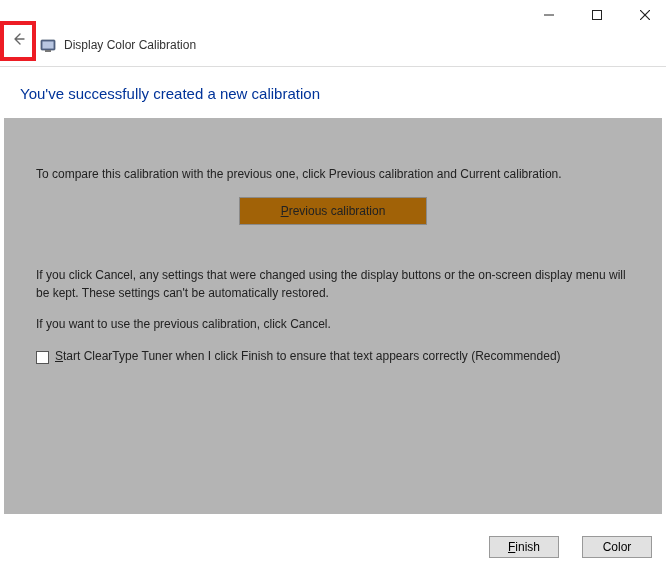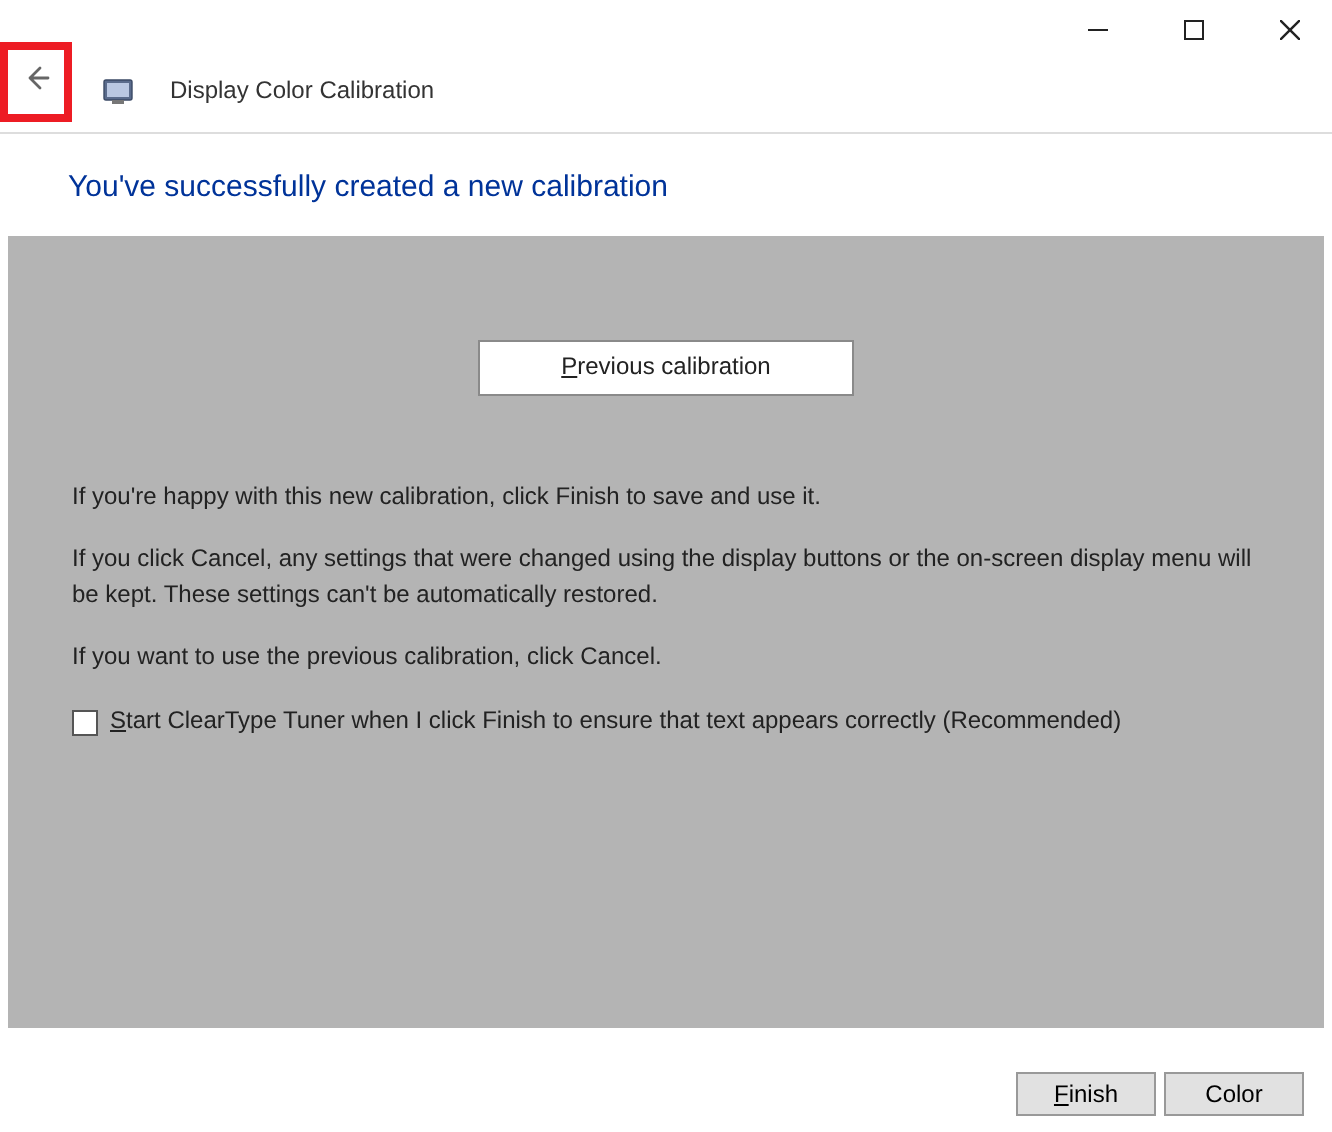--- a/index.html
+++ b/index.html
@@ -32,22 +32,21 @@
       font-size: 14px;
       color: #222;
       cursor: default;
     }
     .tb-btn svg { display: block; }
 
     .header {
       display: flex;
       align-items: center;
       height: 30px;
-      padding-left: 11px;
-      gap: 10px;
+      padding-left: 0;
     }
     .back-highlight {
       border: 4px solid #ed1c24;
       padding: 2px 2px;
       display: flex;
       align-items: center;
       justify-content: center;
       position: absolute;
       top: 21px;
       left: 0px;
@@ -71,21 +70,21 @@
     .hr {
       margin-top: 6px;
       border: none;
       border-top: 1px solid #ddd;
     }
 
     .heading {
       color: #003399;
       font-size: 15px;
       font-weight: 400;
-      padding: 18px 34px 16px 34px;
+      padding: 18px 34px 16px 20px;
     }
 
     .content {
       background: #b4b4b4;
       margin: 0 4px 0 4px;
       padding: 48px 32px 36px 32px;
       height: 396px;
       color: #222;
       font-size: 12px;
       line-height: 1.45;
@@ -99,21 +98,21 @@
     .btn-row {
       display: flex;
       gap: 34px;
       justify-content: center;
       margin: 4px 0 42px 0;
     }
     .cal-btn {
       width: 188px;
       height: 28px;
       font-size: 12px;
-      background: #ffffff;
+      background: #a16207;
       border: 1px solid #8a8a8a;
       display: flex;
       align-items: center;
       justify-content: center;
       cursor: default;
     }
     .cal-btn.current {
       border: 2px solid #2a5db0;
       background: #e1e1e1;
     }
@@ -133,21 +132,21 @@
     }
     .chk-label {
       font-size: 12px;
     }
 
     .footer {
       position: absolute;
       bottom: 8px;
       right: 14px;
       display: flex;
-      gap: 4px;
+      gap: 23px;
     }
     .footer .btn {
       min-width: 70px;
       height: 22px;
       font-size: 12px;
       background: #e1e1e1;
       border: 1px solid #999;
       display: flex;
       align-items: center;
       justify-content: center;
@@ -194,28 +193,28 @@
     </svg>
   </span>
   <span class="app-title">Display Color Calibration</span>
 </div>
 
 <hr class="hr">
 
 <div class="heading">You've successfully created a new calibration</div>
 
 <div class="content">
+  <p class="intro">To compare this calibration with the previous one, click Previous calibration and Current calibration.</p>
 
   <div class="btn-row">
     <div class="cal-btn">
       <span><span class="ul">P</span><span>revious calibration</span></span>
     </div>
   </div>
 
-  <p>If you're happy with this new calibration, click Finish to save and use it.</p>
   <p>If you click Cancel, any settings that were changed using the display buttons or the on-screen display menu will be kept. These settings can't be automatically restored.</p>
   <p>If you want to use the previous calibration, click Cancel.</p>
 
   <div class="chk-row">
     <div class="chk"></div>
     <div class="chk-label">
       <span class="ul">S</span><span>tart ClearType Tuner when I click Finish to ensure that text appears correctly (Recommended)</span>
     </div>
   </div>
 </div>

